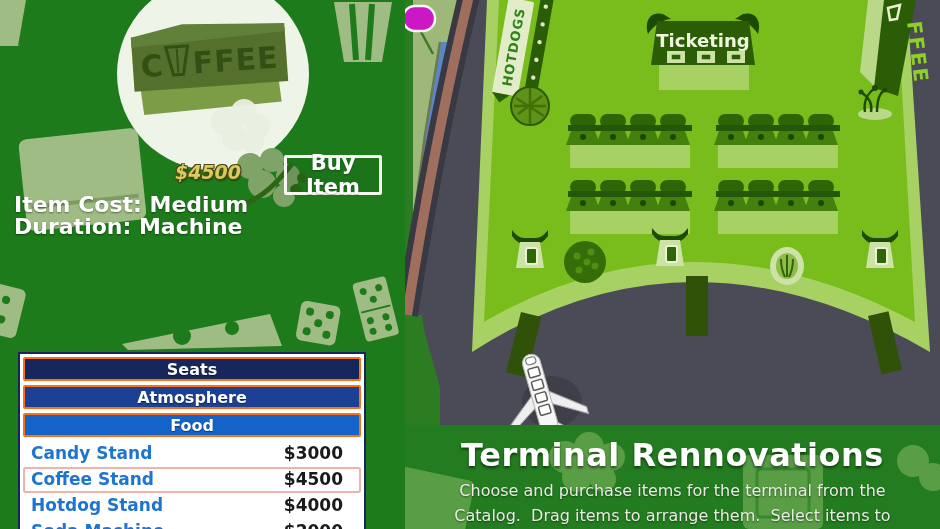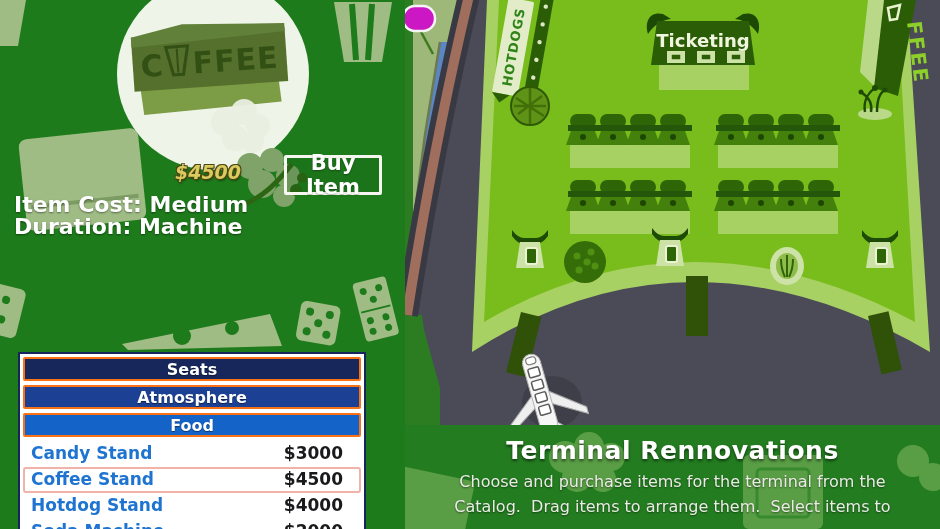--- a/index.html
+++ b/index.html
@@ -36,21 +36,21 @@
   .cname{color:#1e74d0;}
   .cprice{color:#1a1a1d;}
 
   
   #right{left:405px;top:0;width:535px;height:529px;background:#4b4b57;overflow:hidden;}
   #scene{position:absolute;left:0;top:0;}
 
   #band{position:absolute;left:0;top:425px;width:535px;height:104px;background:#237d20;
     text-align:center;color:#fff;overflow:hidden;}
   #band-deco{position:absolute;left:0;top:0;pointer-events:none;}
-  #band-title{position:relative;margin:11px 0 4px;font-size:25px;font-weight:bold;
+  #band-title{position:relative;margin:11px 0 4px;font-size:32px;font-weight:bold;
     text-shadow:0 2px 3px rgba(0,0,0,.55);letter-spacing:.5px;}
   .band-line{position:relative;margin:0;font-size:16px;line-height:25px;color:#ebebe6;
     text-shadow:0 1px 2px rgba(0,0,0,.5);white-space:pre-wrap;}
 </style>
 </head>
 <body>
 
 <div id="screen">
 
   <div id="left" class="abs">

